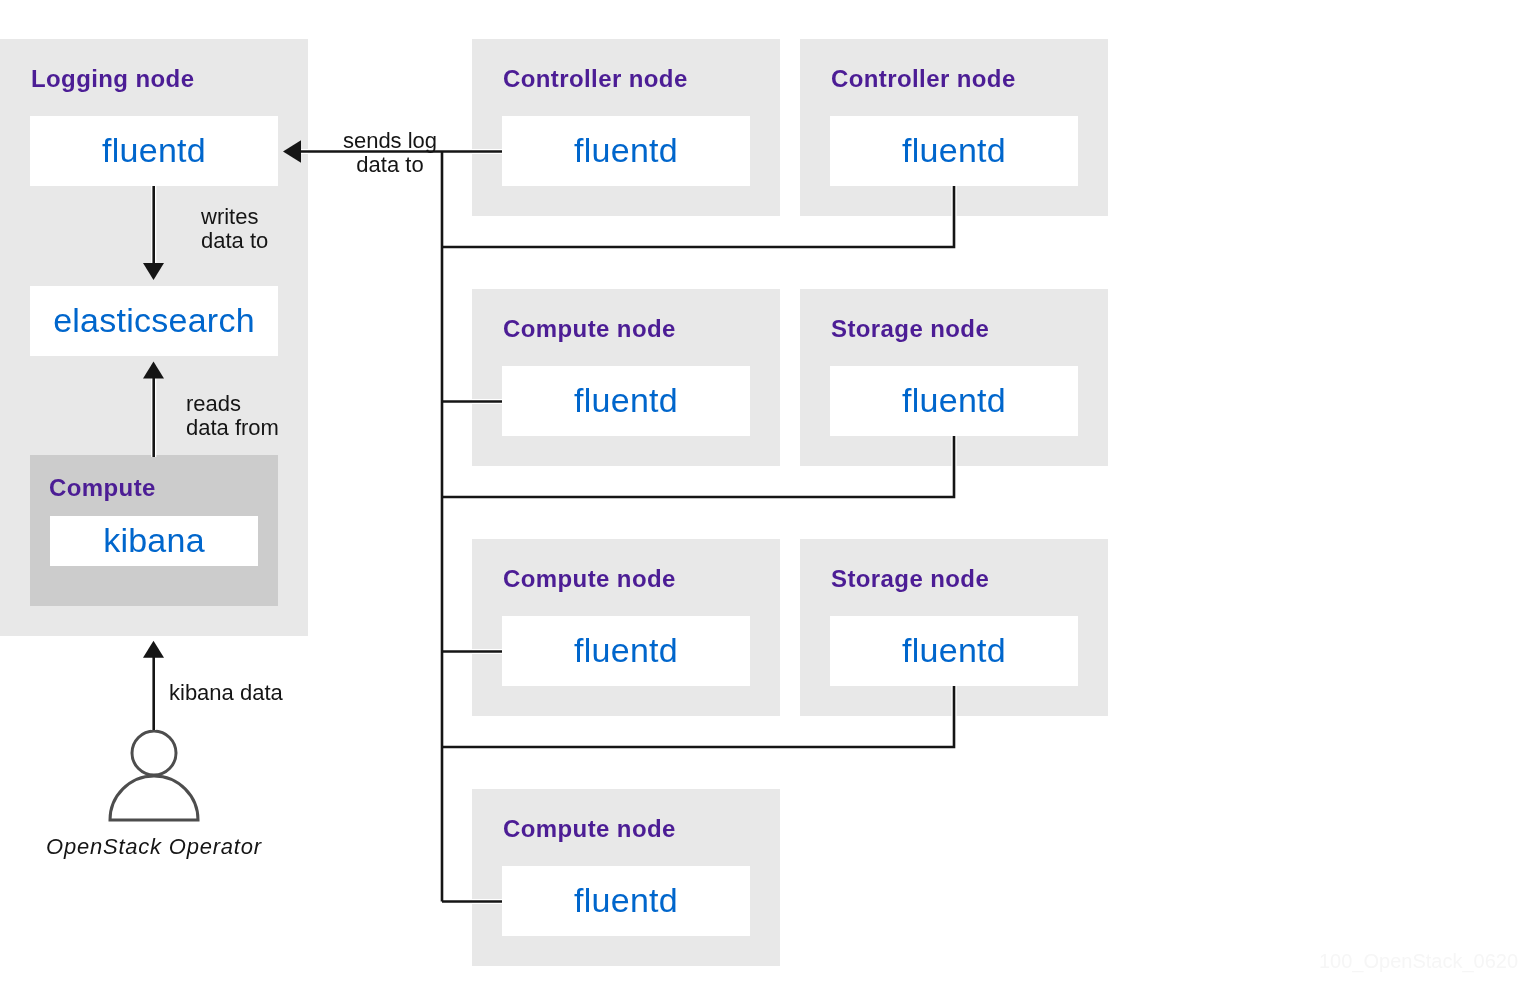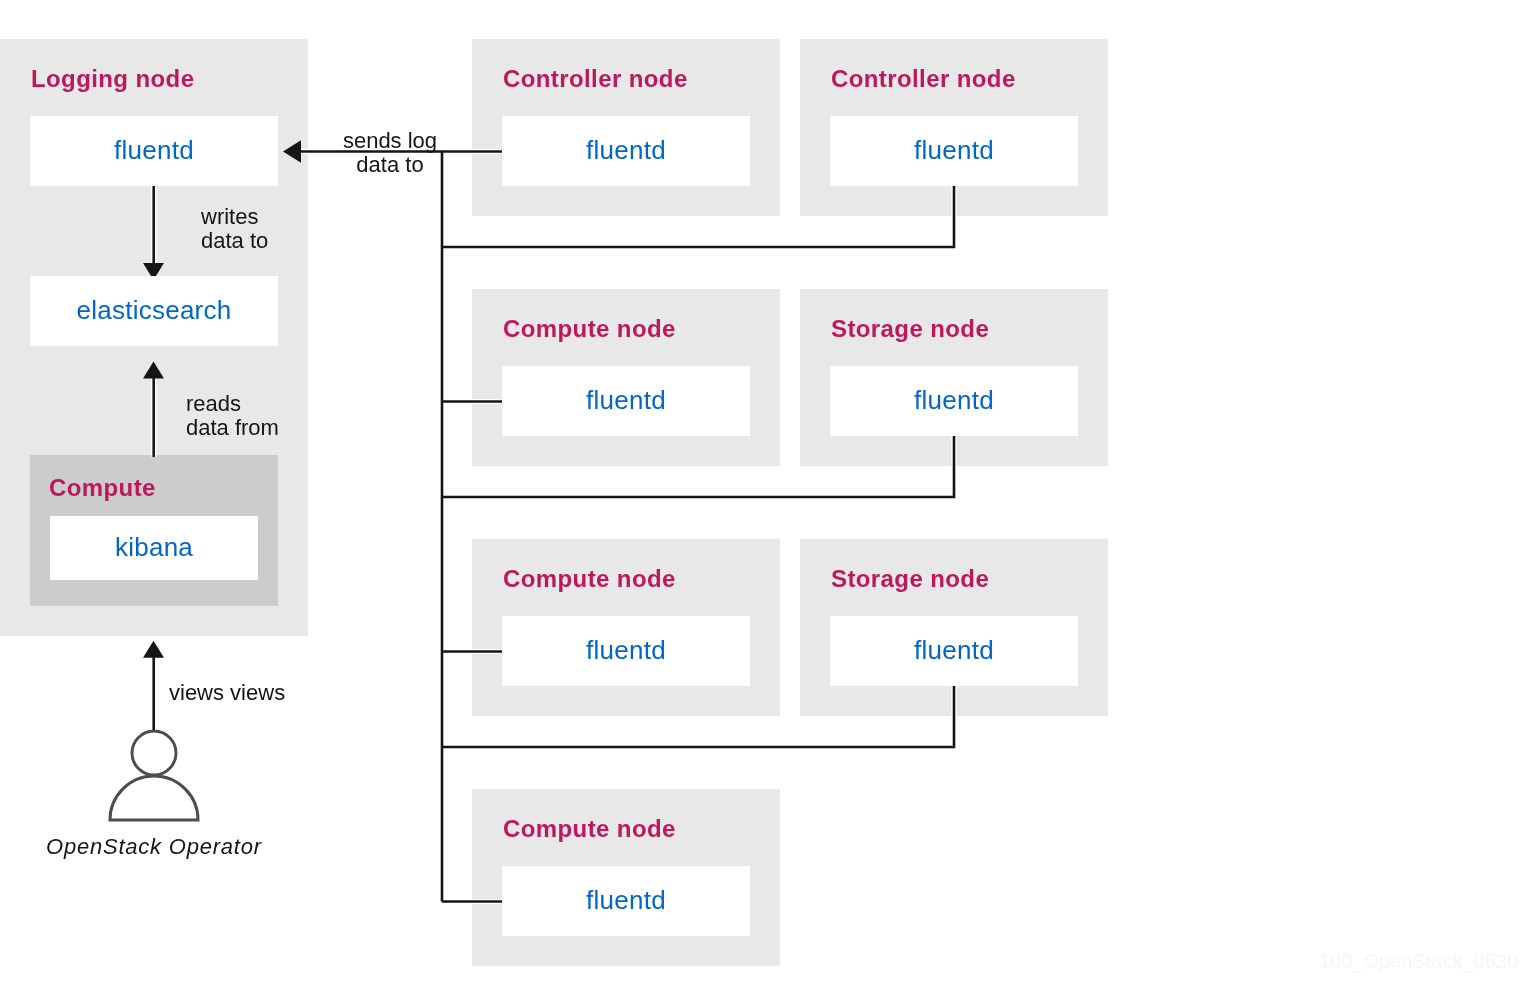--- a/index.html
+++ b/index.html
@@ -22,33 +22,33 @@
     position: absolute;
     background: #e8e8e8;
     box-sizing: border-box;
   }
   .node-title {
     position: absolute;
     will-change: transform;
     font-weight: bold;
     font-size: 24px;
     line-height: 24px;
-    color: #be185d;
+    color: #4c1d95;
     white-space: nowrap;
     letter-spacing: 0.4px;
   }
   .svc {
     position: absolute;
     will-change: transform;
     background: #ffffff;
     display: flex;
     align-items: center;
     justify-content: center;
     padding-bottom: 2px;
-    font-size: 26px;
+    font-size: 34px;
     line-height: 25px;
     letter-spacing: 0.25px;
     color: #0066cc;
     box-sizing: border-box;
   }
   .apache-box {
     position: absolute;
     background: #cccccc;
     box-sizing: border-box;
   }
@@ -129,29 +129,29 @@
       <polygon points="283,151.5 301,140.3 301,162.7"></polygon>
       <polygon points="153.5,280 143,263 164,263"></polygon>
       <polygon points="153.5,361.5 143,378.5 164,378.5"></polygon>
       <polygon points="153.5,640.7 143,657.7 164,657.7"></polygon>
     </g>
   </svg>
 
   <div class="node" style="left:0px; top:39px; width:308px; height:597px;"></div>
   <div class="node-title" style="left:31px; top:67px;">Logging node</div>
   <div class="svc" style="left:30px; top:116px; width:248px; height:70px;">fluentd</div>
-  <div class="svc" style="left:30px; top:276px; width:248px; height:70px;">elasticsearch</div>
+  <div class="svc" style="left:30px; top:286px; width:248px; height:70px;">elasticsearch</div>
   <div class="apache-box" style="left:30px; top:455px; width:248px; height:151px;"></div>
   <div class="node-title" style="left:49px; top:476px;">Compute</div>
-  <div class="svc" style="left:50px; top:516px; width:208px; height:64px;">kibana</div>
+  <div class="svc" style="left:50px; top:516px; width:208px; height:50px;">kibana</div>
 
   <div class="lbl" style="left:330px; top:94px; text-align:center; width:120px;margin-top:35px;"><span>sends log</span><br><span>data to</span></div>
   <div class="lbl" style="left:169px; top:205px;margin-left:32px;"><span>writes</span><br><span>data to</span></div>
   <div class="lbl" style="left:186px; top:392px;"><span>reads</span><br><span>data from</span></div>
-  <div class="lbl" style="left:169px; top:681px;">views views</div>
+  <div class="lbl" style="left:169px; top:681px;">kibana data</div>
 
   <svg style="position:absolute; left:104px; top:726px; width:100px; height:100px;" viewBox="104 726 100 100">
     <circle cx="154" cy="753" r="22" fill="none" stroke="#4d4d4d" stroke-width="3"></circle>
     <path d="M 110 820 A 44 44 0 0 1 198 820 Z" fill="none" stroke="#4d4d4d" stroke-width="3" stroke-linejoin="miter"></path>
   </svg>
 
   <div class="lbl actor-label" style="left:46px; top:835px;">OpenStack Operator</div>
 
   <div id="node-grid">
       <div class="node" style="left: 472px; top: 39px; width: 308px; height: 177px;"></div>

